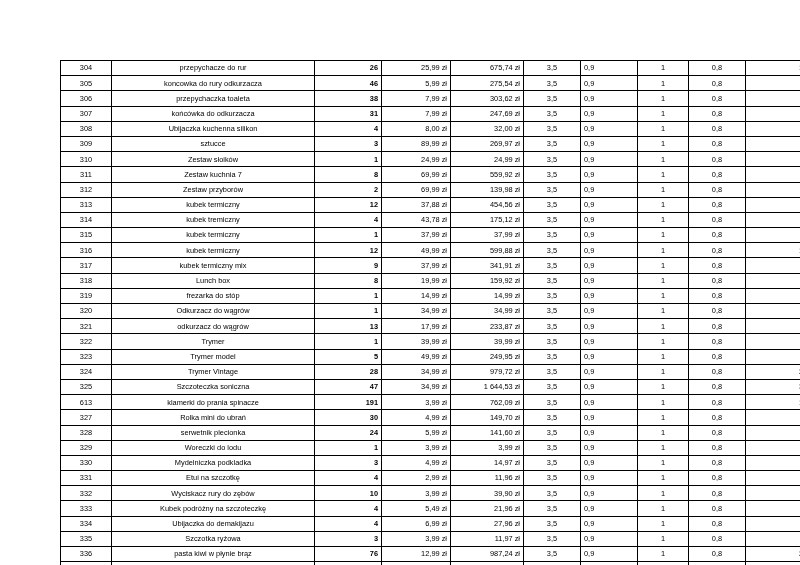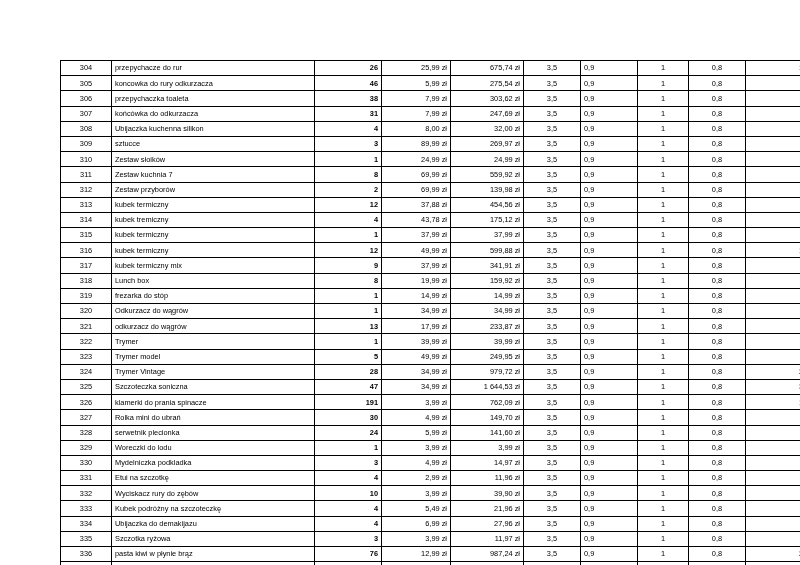--- a/index.html
+++ b/index.html
@@ -29,21 +29,21 @@
   table.grid td {
     border: 1px solid #000000;
     font-size: 7.4px;
     line-height: 1;
     height: 14.2px;
     padding: 0 3px;
     white-space: nowrap;
     overflow: hidden;
   }
   .c-idx   { width: 44px;  text-align: center; }
-  .c-name  { width: 196px; text-align: left; }
+  .c-name  { width: 196px; text-align: center; }
   .c-qty   { width: 60px;  text-align: right; padding-right: 6px; font-weight: bold; }
   .c-price { width: 62px;  text-align: right; padding-right: 5px; }
   .c-total { width: 66px;  text-align: right; padding-right: 5px; margin-left: 45px; }
   .c-a     { width: 50px;  text-align: center; }
   .c-b     { width: 50px;  text-align: left; }
   .c-c     { width: 44px;  text-align: center; }
   .c-d     { width: 50px;  text-align: center; }
   .c-sum   { width: 80px;  text-align: right; padding-right: 6px; }
 </style>
 </head>
@@ -310,21 +310,21 @@
           <td class="c-qty">47</td>
           <td class="c-price">34,99 zł</td>
           <td class="c-total">1 644,53 zł</td>
           <td class="c-a">3,5</td>
           <td class="c-b">0,9</td>
           <td class="c-c">1</td>
           <td class="c-d">0,8</td>
           <td class="c-sum">338,30 zł</td>
         </tr>
         <tr>
-          <td class="c-idx">326</td>
+          <td class="c-idx">613</td>
           <td class="c-name">klamerki do prania spinacze</td>
           <td class="c-qty">191</td>
           <td class="c-price">3,99 zł</td>
           <td class="c-total">762,09 zł</td>
           <td class="c-a">3,5</td>
           <td class="c-b">0,9</td>
           <td class="c-c">1</td>
           <td class="c-d">0,8</td>
           <td class="c-sum">156,77 zł</td>
         </tr>

